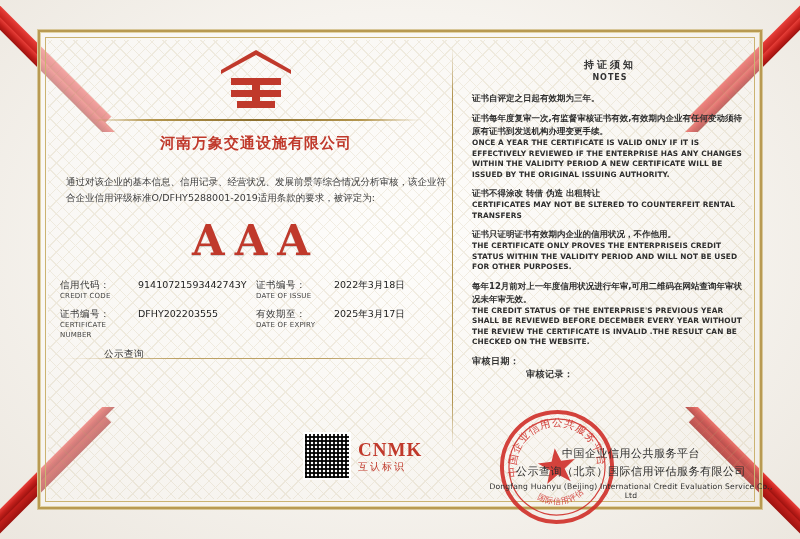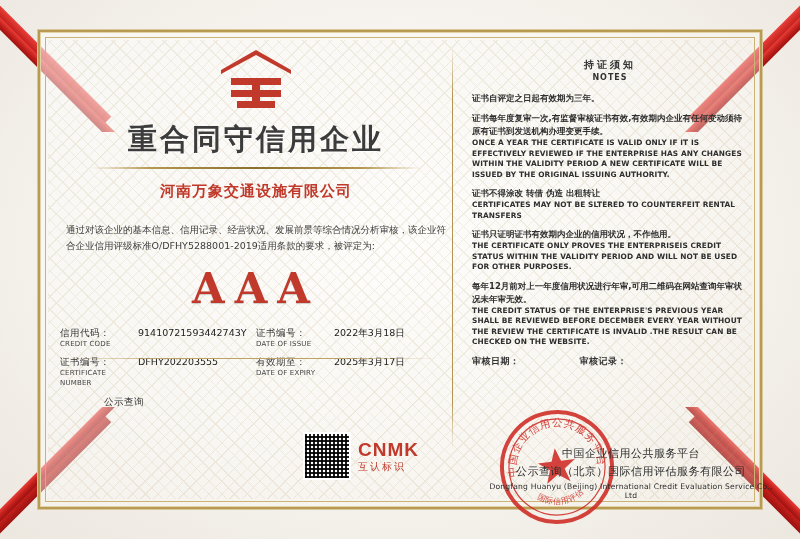--- a/index.html
+++ b/index.html
@@ -255,20 +255,21 @@
     line-height: 10.5px;
     color: #2f2f2f;
     letter-spacing: 0.1px;
   }
 
   .audit {
     margin-top: 0;
     display: flex;
     font-size: 9px;
     color: #333;
+    flex-direction: column;
   }
   .audit .a-lab { margin-right: 6px; letter-spacing: 0.5px; }
   .audit .a-lab2 { margin-left: 54px; letter-spacing: 0.5px; }
 
   
   .seal {
     position: absolute;
     left: 450px;
     top: 368px;
     width: 118px;
@@ -303,21 +304,21 @@
     width: 44px;
     height: 44px;
     background:
       repeating-linear-gradient(0deg, #1d1d1d 0 2px, #fff 2px 4px),
       repeating-linear-gradient(90deg, #1d1d1d 0 2px, #fff 2px 4px);
     background-blend-mode: multiply;
     border: 2px solid #fff;
     margin-right: 7px;
   }
   .cnmk-text .mk {
-    font-family: Liberation Sans, sans-serif;
+    font-family: Liberation Serif, serif;
     font-size: 19px;
     font-weight: bold;
     color: #c0392b;
     letter-spacing: 1px;
     line-height: 21px;
   }
   .cnmk-text .mk-sub {
     font-family: "DejaVu Sans", "Liberation Sans", sans-serif;
     font-size: 10px;
     color: #c0392b;
@@ -367,21 +368,20 @@
       <div class="logo-wrap">
         <svg width="78" height="64" viewBox="0 0 78 64" xmlns="http://www.w3.org/2000/svg">
           <path d="M39 2 L74 22 L74 26 L39 7 L4 26 L4 22 Z" fill="#c0392b"></path>
           <path d="M14 30 h50 v7 h-50 z" fill="#c0392b"></path>
           <path d="M14 42 h50 v7 h-50 z" fill="#c0392b"></path>
           <path d="M35 30 h8 v30 h-8 z" fill="#c0392b"></path>
           <path d="M20 53 h38 v7 h-38 z" fill="#c0392b"></path>
         </svg>
       </div>
 
-      <div class="title-cn">重合同守信用企业</div>
       <div class="title-underline"></div>
 
       <div class="company-cn">河南万象交通设施有限公司</div>
       <div class="company-rule"></div>
 
       <div class="para-cn">通过对该企业的基本信息、信用记录、经营状况、发展前景等综合情况分析审核，该企业符合企业信用评级标准O/DFHY5288001-2019适用条款的要求，被评定为:</div>
 
       <div class="grade">AAA</div>
 
       <div class="fields">

